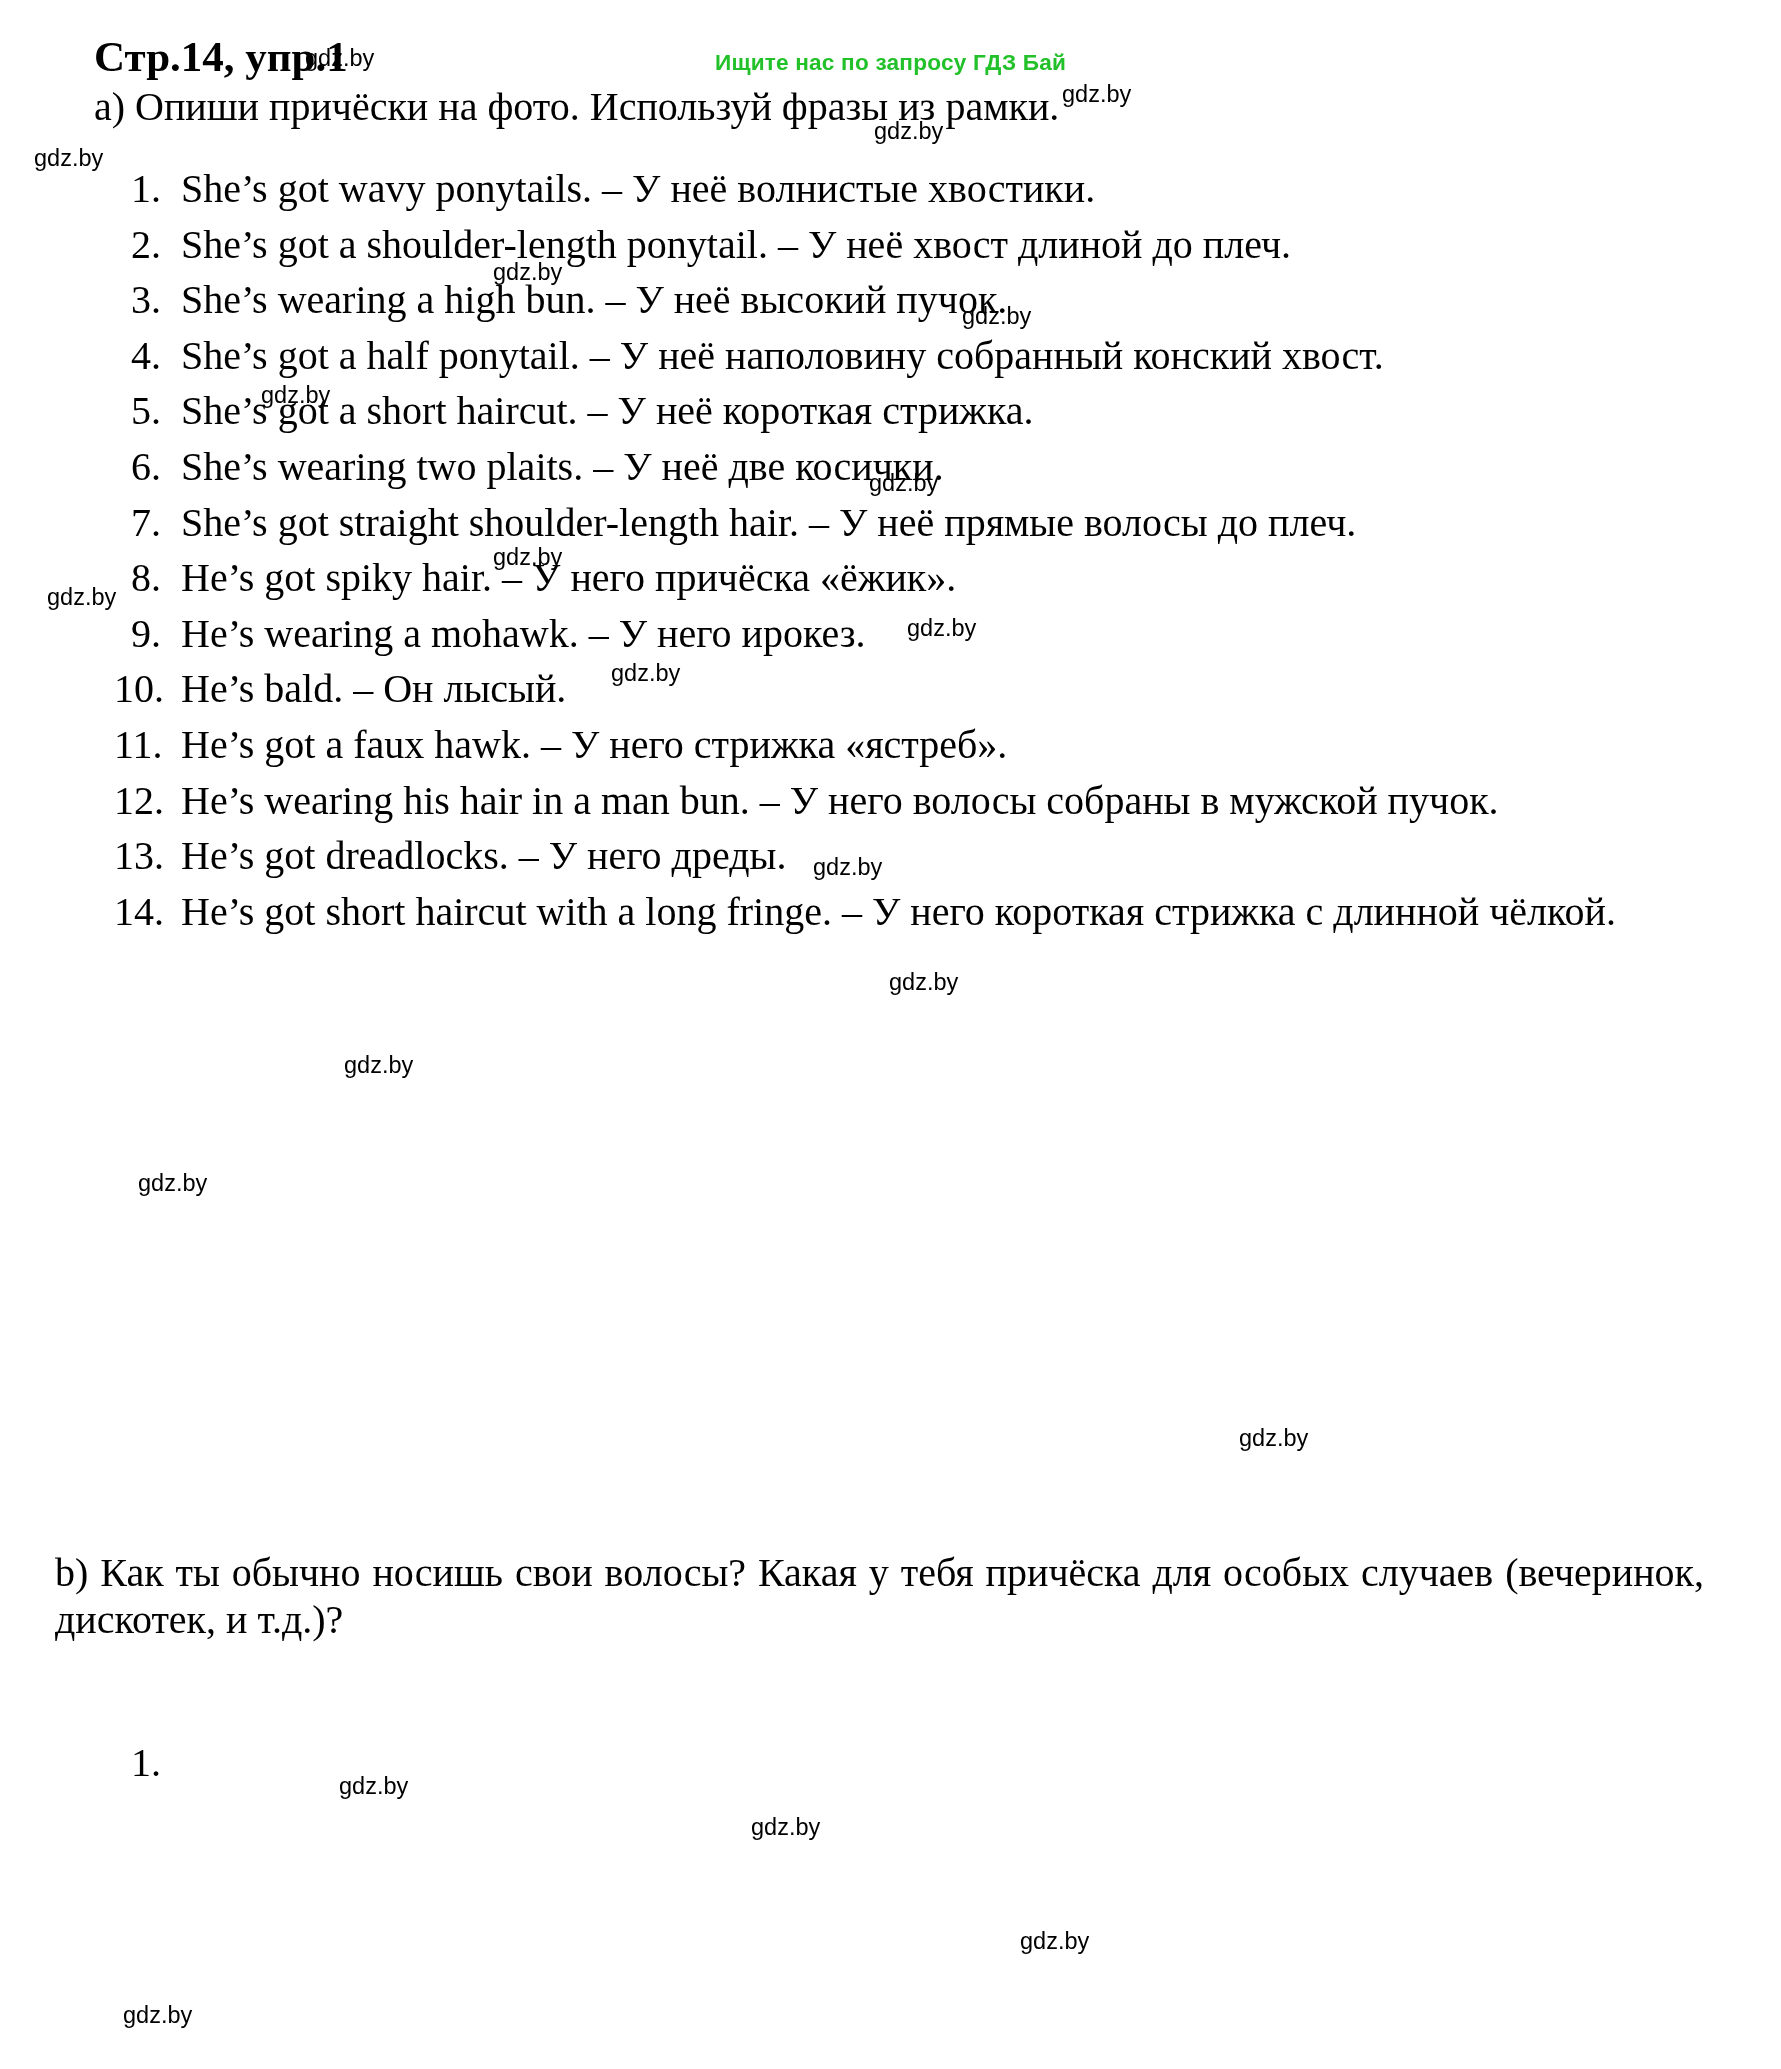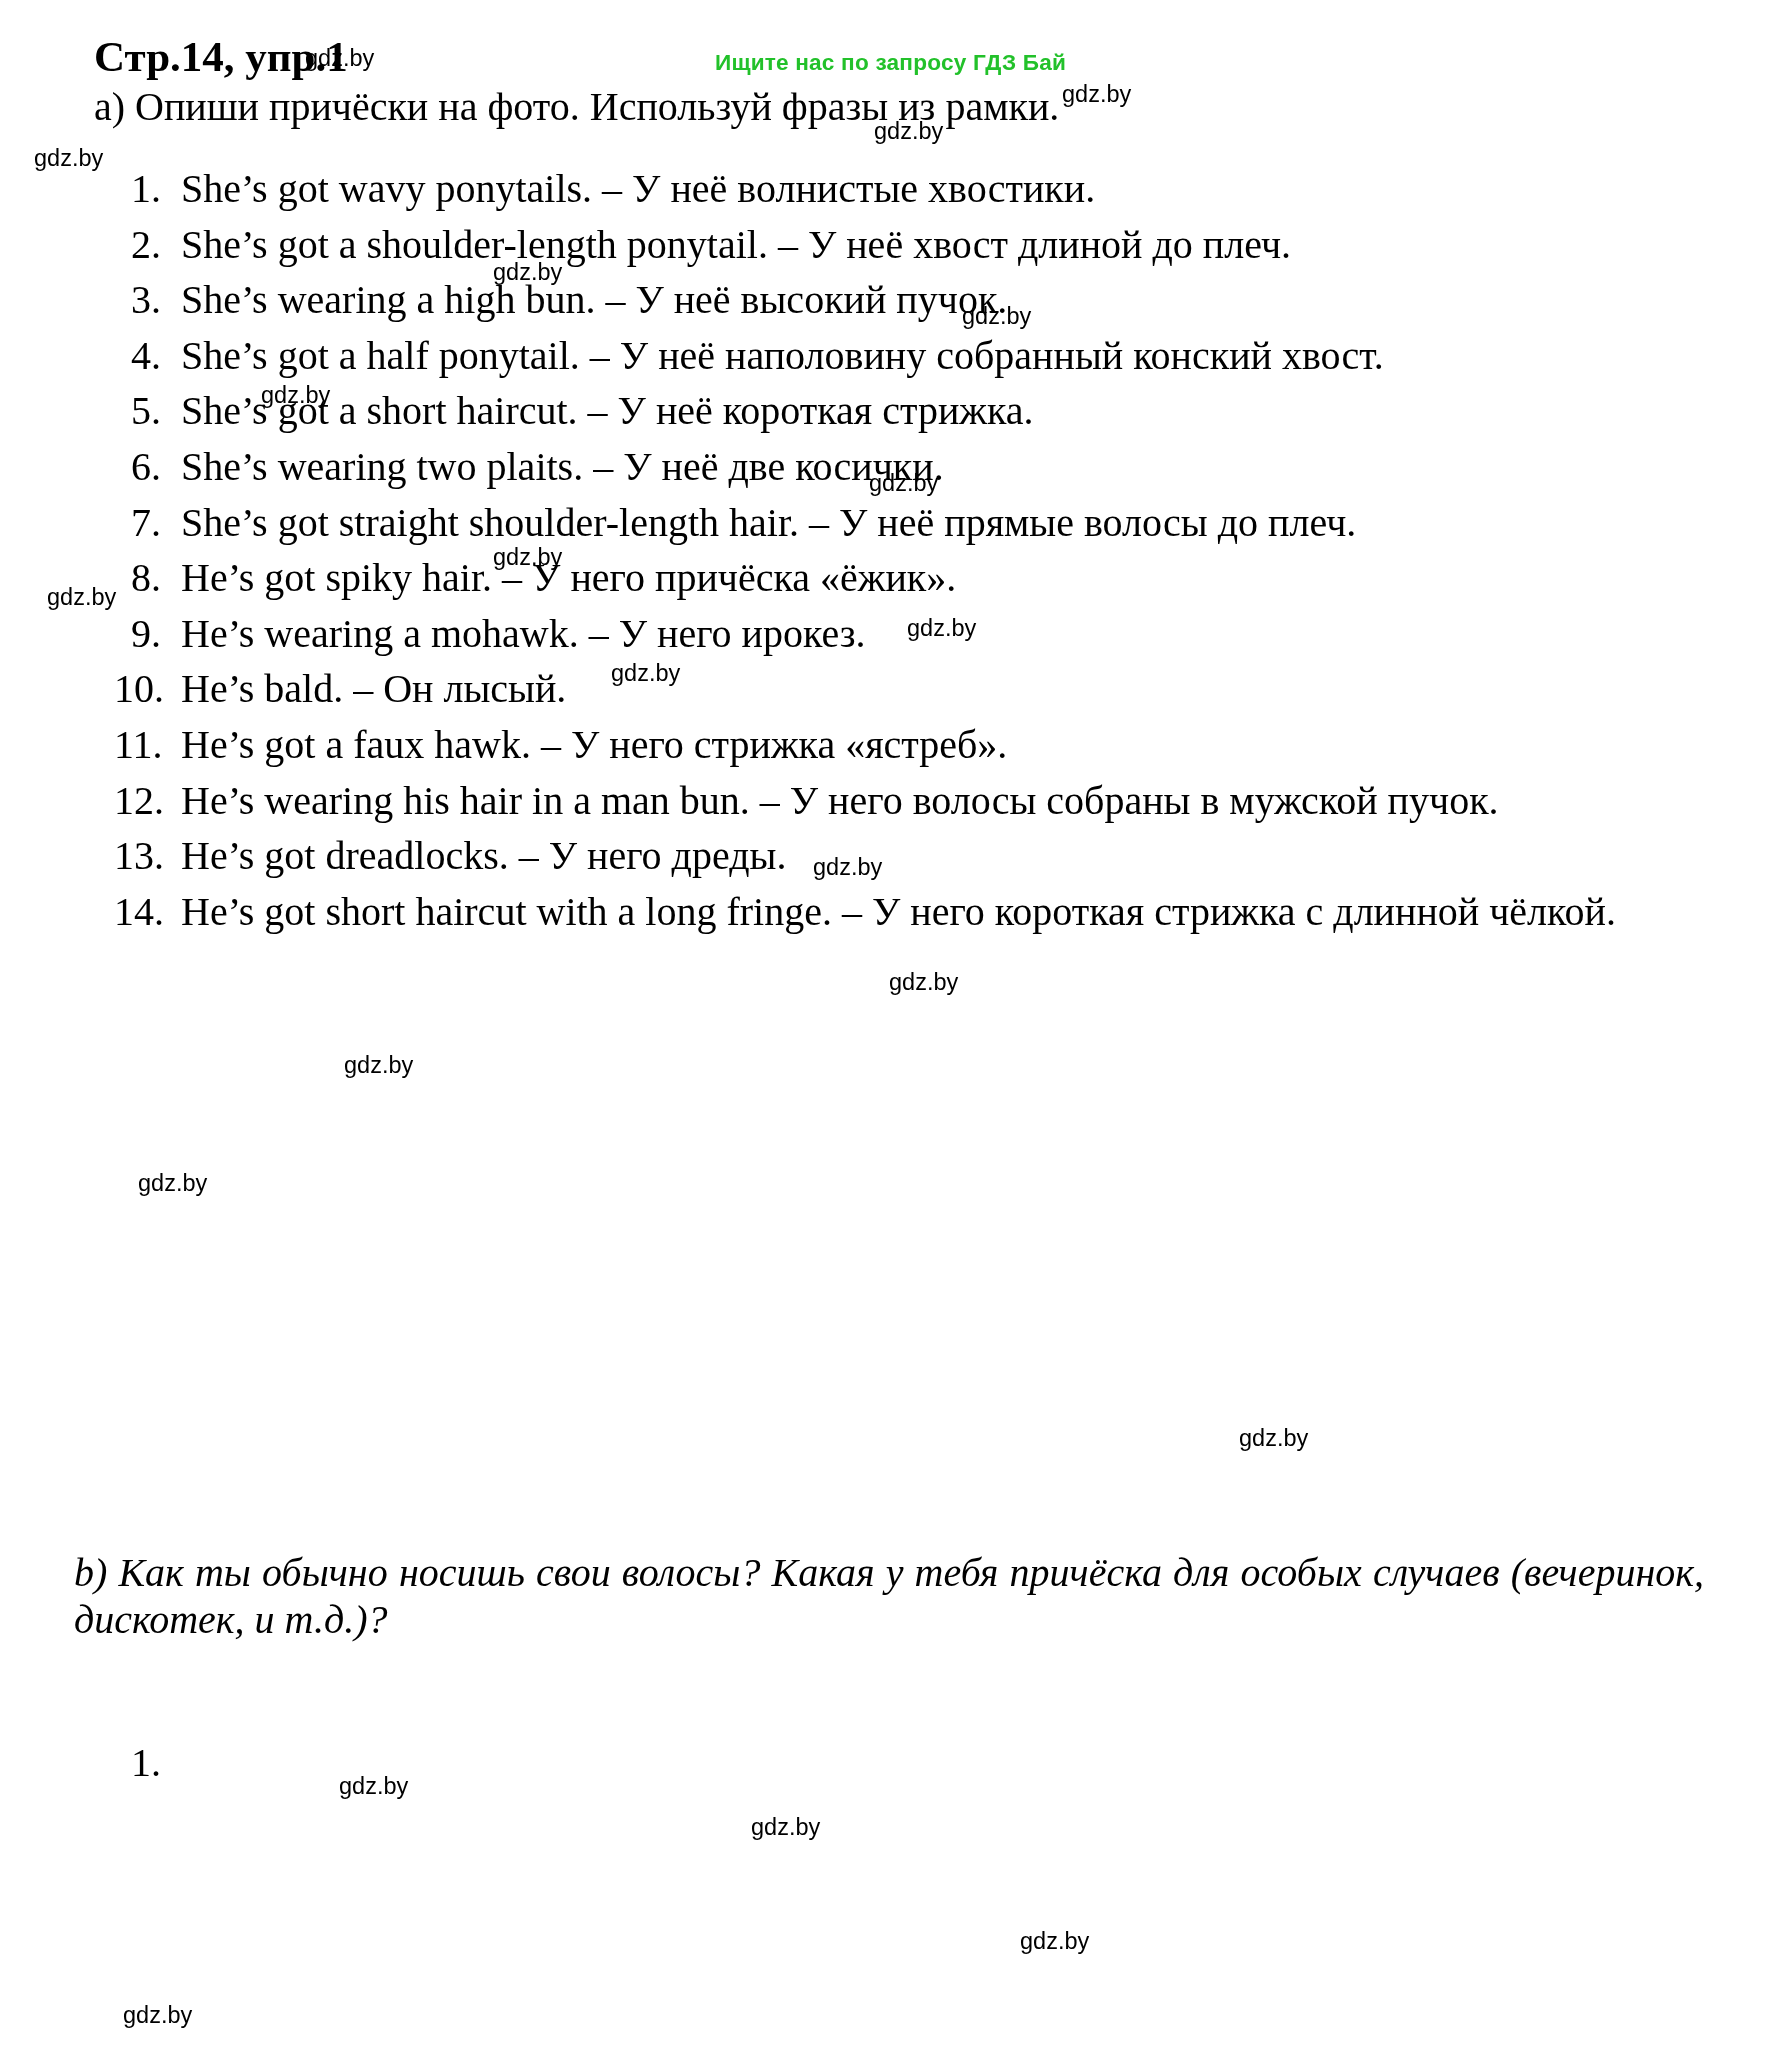--- a/index.html
+++ b/index.html
@@ -210,21 +210,21 @@
 
     <div class="item wide">
       <span class="num">14.</span>
       <span class="txt" style="padding-left:0;">He’s got short haircut with a long fringe. – У него короткая стрижка с длинной чёлкой.</span>
     </div>
 
   </div>
 
 
   <div class="block" style="top:1549px;">
-    <div class="sec-prompt" style="padding-left:74px; padding-right:77px;font-style:italic;">b) Как ты обычно носишь свои волосы? Какая у тебя причёска для особых случаев (вечеринок, дискотек, и т.д.)?</div>
+    <div class="sec-prompt" style="padding-left:55px; padding-right:77px;">b) Как ты обычно носишь свои волосы? Какая у тебя причёска для особых случаев (вечеринок, дискотек, и т.д.)?</div>
   </div>
 
   <div class="block" style="top:1737px;">
     <div class="answer">
       <span class="num">1.</span>
     </div>
   </div>
 
   <div id="watermark-layer">
       <div class="wm" style="left: 305px; top: 47px;">gdz.by</div>

